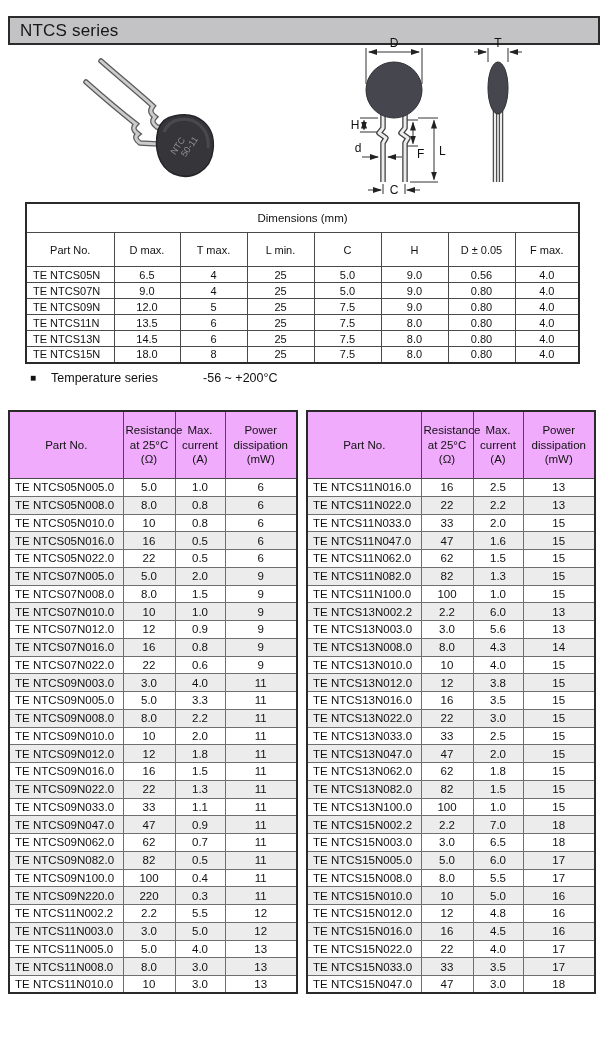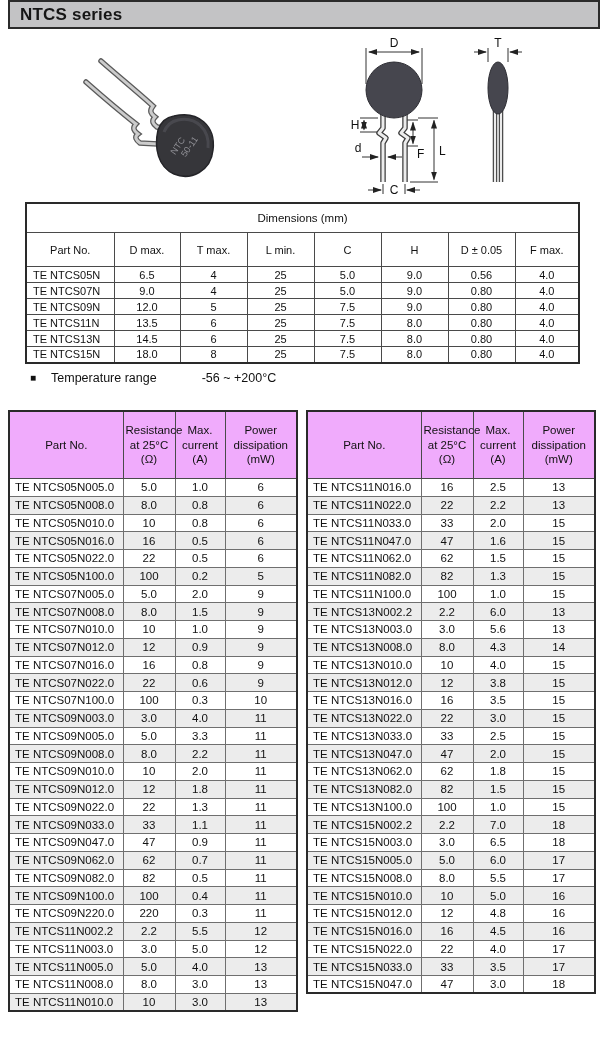--- a/index.html
+++ b/index.html
@@ -1,20 +1,20 @@
 <!DOCTYPE html>
 <html><head>
 <meta charset="utf-8">
 <style>
   html,body { margin:0; padding:0; background:#ffffff; }
   body { width:600px; height:1037px; position:relative; font-family:"Liberation Sans",sans-serif; color:#111; }
 
   
-  .title-bar { position:absolute; left:8px; top:0; width:578px; height:25px;
-    background:#c3c3c5; border:2px solid #2b2b2b; font-weight:bold; font-size:17px;
+  .title-bar { position:absolute; left:8px; top:16px; width:578px; height:25px;
+    background:#c3c3c5; border:2px solid #2b2b2b; font-weight:normal; font-size:17px;
     color:#161616; line-height:25px; padding-left:10px; box-sizing:content-box; letter-spacing:.2px; }
 
   
   .photo-wrap { position:absolute; left:58px; top:44px; width:240px; height:150px; }
   .drawing-wrap { position:absolute; left:318px; top:36px; width:252px; height:162px; }
   .dim-label { font-size:12px; fill:#111; font-family:"Liberation Sans",sans-serif; }
 
   table { border-collapse:collapse; table-layout:fixed; background:#fff; }
 
   
@@ -216,21 +216,21 @@
         <td class="c-num">7.5</td>
         <td class="c-num">8.0</td>
         <td class="c-num">0.80</td>
         <td class="c-num">4.0</td>
       </tr>
     </tbody>
 </table>
 
 <div class="temp-row">
   <span class="bullet">■</span>
-  <span class="label">Temperature range</span>
+  <span class="label">Temperature series</span>
   <span class="value">-56 ~ +200°C</span>
 </div>
 
 <table class="spec left">
   <colgroup>
       <col style="width:114px">
       <col style="width:52px">
       <col style="width:50px">
       <col style="width:72px">
     </colgroup>
@@ -273,26 +273,20 @@
         <td class="c-num">0.5</td>
         <td class="c-num">6</td>
       </tr>
       <tr>
         <td class="c-part">TE NTCS05N022.0</td>
         <td class="c-num">22</td>
         <td class="c-num">0.5</td>
         <td class="c-num">6</td>
       </tr>
       <tr>
-        <td class="c-part">TE NTCS05N100.0</td>
-        <td class="c-num">100</td>
-        <td class="c-num">0.2</td>
-        <td class="c-num">5</td>
-      </tr>
-      <tr>
         <td class="c-part">TE NTCS07N005.0</td>
         <td class="c-num">5.0</td>
         <td class="c-num">2.0</td>
         <td class="c-num">9</td>
       </tr>
       <tr>
         <td class="c-part">TE NTCS07N008.0</td>
         <td class="c-num">8.0</td>
         <td class="c-num">1.5</td>
         <td class="c-num">9</td>
@@ -315,26 +309,20 @@
         <td class="c-num">0.8</td>
         <td class="c-num">9</td>
       </tr>
       <tr>
         <td class="c-part">TE NTCS07N022.0</td>
         <td class="c-num">22</td>
         <td class="c-num">0.6</td>
         <td class="c-num">9</td>
       </tr>
       <tr>
-        <td class="c-part">TE NTCS07N100.0</td>
-        <td class="c-num">100</td>
-        <td class="c-num">0.3</td>
-        <td class="c-num">10</td>
-      </tr>
-      <tr>
         <td class="c-part">TE NTCS09N003.0</td>
         <td class="c-num">3.0</td>
         <td class="c-num">4.0</td>
         <td class="c-num">11</td>
       </tr>
       <tr>
         <td class="c-part">TE NTCS09N005.0</td>
         <td class="c-num">5.0</td>
         <td class="c-num">3.3</td>
         <td class="c-num">11</td>
@@ -348,20 +336,26 @@
       <tr>
         <td class="c-part">TE NTCS09N010.0</td>
         <td class="c-num">10</td>
         <td class="c-num">2.0</td>
         <td class="c-num">11</td>
       </tr>
       <tr>
         <td class="c-part">TE NTCS09N012.0</td>
         <td class="c-num">12</td>
         <td class="c-num">1.8</td>
+        <td class="c-num">11</td>
+      </tr>
+      <tr>
+        <td class="c-part">TE NTCS09N016.0</td>
+        <td class="c-num">16</td>
+        <td class="c-num">1.5</td>
         <td class="c-num">11</td>
       </tr>
       <tr>
         <td class="c-part">TE NTCS09N022.0</td>
         <td class="c-num">22</td>
         <td class="c-num">1.3</td>
         <td class="c-num">11</td>
       </tr>
       <tr>
         <td class="c-part">TE NTCS09N033.0</td>

